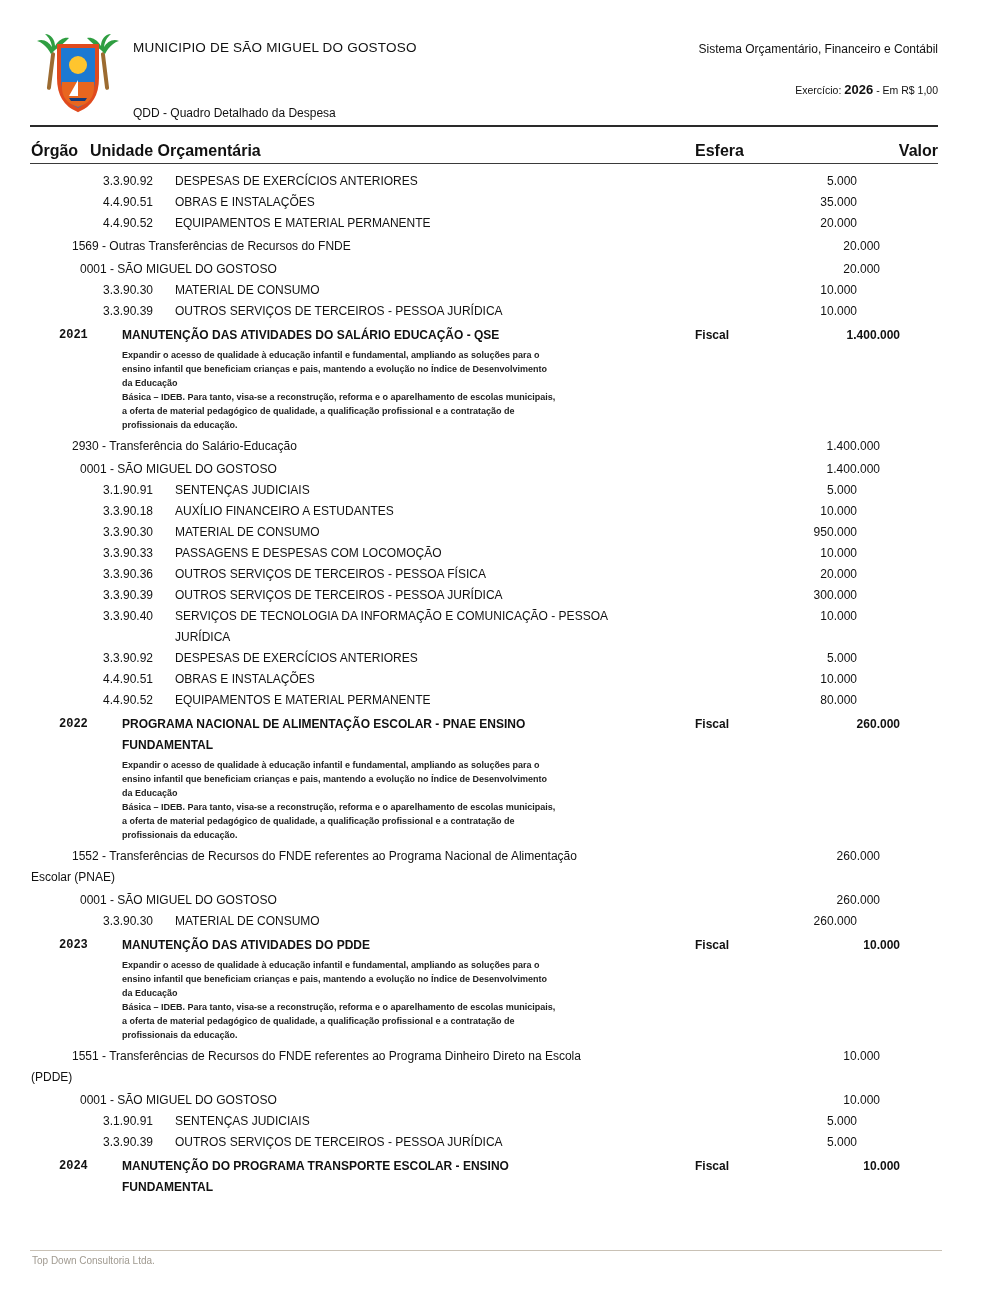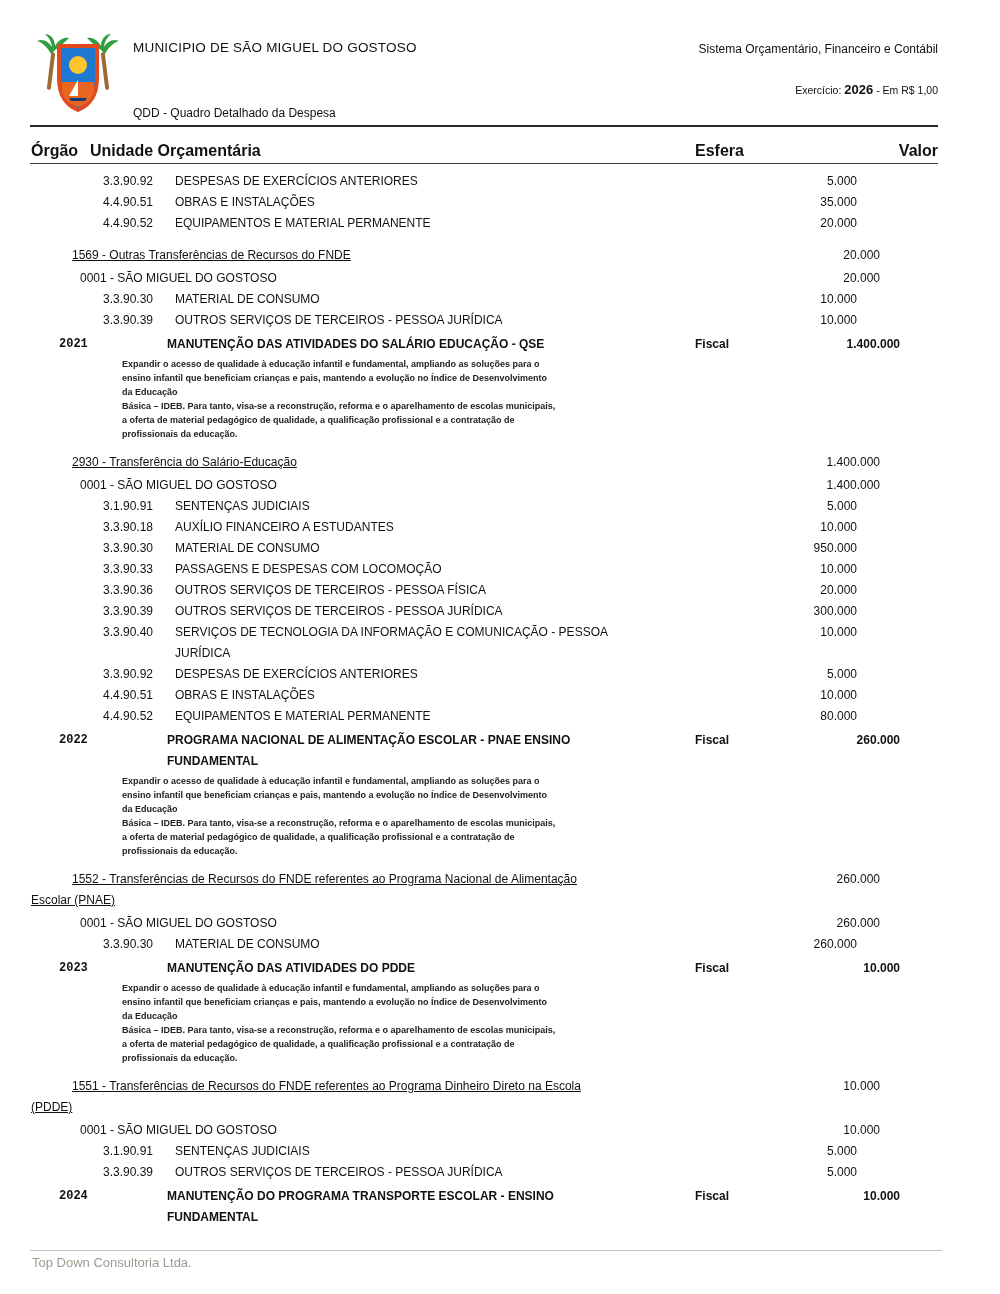--- a/index.html
+++ b/index.html
@@ -33,38 +33,38 @@
   .val { position:absolute; top:0; white-space:nowrap; }
   .v-exp { right:81px; }
   .v-src { right:58px; }
   .v-unit{ right:58px; }
   .v-act { right:38px; font-weight:bold; }
 
   .expense { padding-left:144px; }
   .expense .code { position:absolute; left:72px; top:0; }
   .nline { white-space:nowrap; }
 
-  .source { margin-top:11px;text-decoration:underline; }
+  .source { margin-top:2px; }
   .sline.first { padding-left:41px; }
   .sline.wrap  { padding-left:0; }
 
   .unit { margin-top:2px; }
   .unit .utext { padding-left:49px; }
 
   .action { margin-top:3px; font-weight:bold; padding-left:91px; }
   .action .acode { position:absolute; left:28px; top:0;font-family:Liberation Mono, monospace; }
   .esfera { position:absolute; left:664px; top:0; font-weight:bold; }
-  .tline { white-space:nowrap;margin-left:45px; }
+  .tline { white-space:nowrap; }
 
   .desc { font-weight:bold; font-size:9px; line-height:14px; margin:2px 0 4px; color:#222; }
   .dline { white-space:nowrap; }
 
   
   .fline { position:absolute; left:30px; right:58px; top:1250px; border-top:1px solid #c9c1b5; }
-  .ftext { position:absolute; left:32px; top:1255px; font-size:13px; color:#a09a90; }
+  .ftext { position:absolute; left:32px; top:1255px; font-size:10px; color:#a09a90; }
 </style>
 </head>
 <body>
 
 <div class="page">
   <header class="hdr">
     <div class="logo">
       <svg width="84" height="88" viewBox="0 0 84 88" aria-hidden="true">
 
         <g>

